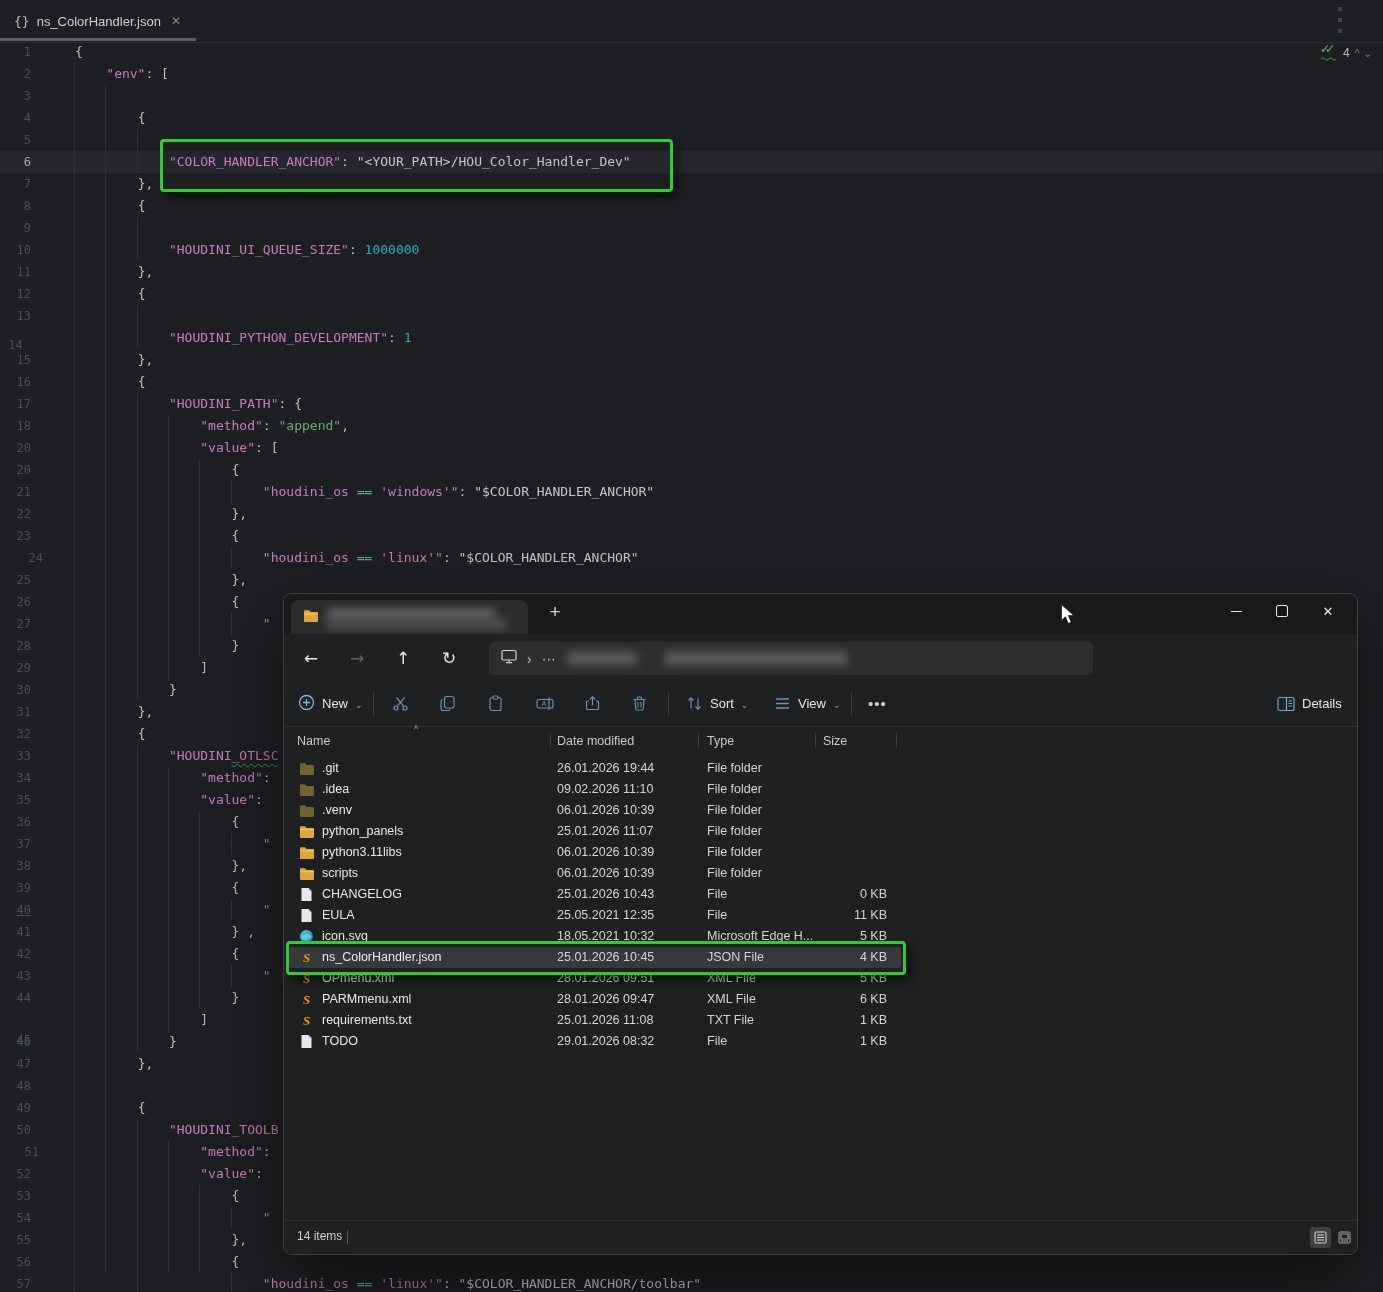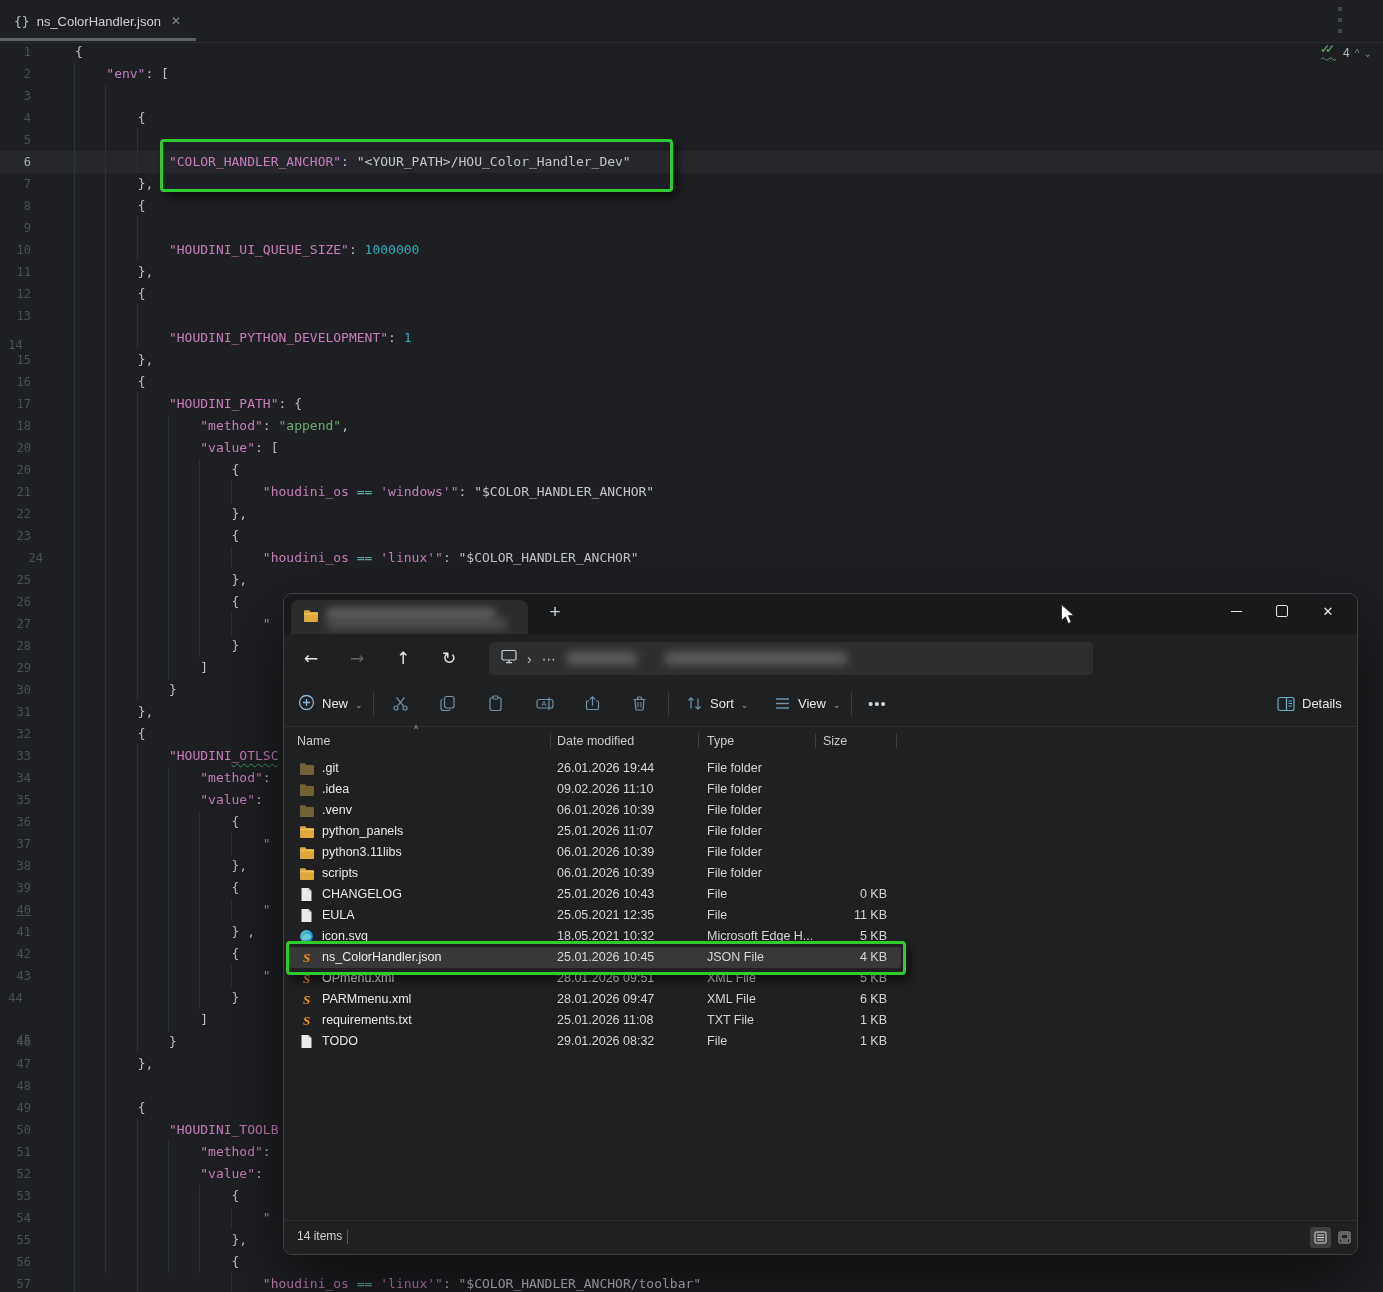--- a/index.html
+++ b/index.html
@@ -190,28 +190,28 @@
       <div class="gutter-num" style="top: 767px;">34</div>
       <div class="gutter-num" style="top: 789px;">35</div>
       <div class="gutter-num" style="top: 811px;">36</div>
       <div class="gutter-num" style="top: 833px;">37</div>
       <div class="gutter-num" style="top: 855px;">38</div>
       <div class="gutter-num" style="top: 877px;">39</div>
       <div class="gutter-num" style="top: 899px; text-decoration: underline;">40</div>
       <div class="gutter-num" style="top: 921px;">41</div>
       <div class="gutter-num" style="top: 943px;">42</div>
       <div class="gutter-num" style="top: 965px;">43</div>
-      <div class="gutter-num" style="top: 987px; text-align: center;">44</div>
+      <div class="gutter-num" style="top: 987px;">44</div>
       <div class="gutter-num" style="top: 1009px; margin-top: 20px;">45</div>
       <div class="gutter-num" style="top: 1031px;">46</div>
       <div class="gutter-num" style="top: 1053px;">47</div>
       <div class="gutter-num" style="top: 1075px;">48</div>
       <div class="gutter-num" style="top: 1097px;">49</div>
       <div class="gutter-num" style="top: 1119px;">50</div>
-      <div class="gutter-num" style="top: 1141px;">51</div>
+      <div class="gutter-num" style="top: 1141px; margin-left: 8px;">51</div>
       <div class="gutter-num" style="top: 1163px;">52</div>
       <div class="gutter-num" style="top: 1185px;">53</div>
       <div class="gutter-num" style="top: 1207px;">54</div>
       <div class="gutter-num" style="top: 1229px;">55</div>
       <div class="gutter-num" style="top: 1251px;">56</div>
       <div class="gutter-num" style="top: 1273px;">57</div>
     </div>
   <div id="code">
       <div class="code-line" style="top: 41px;"><span></span><span class="tk-p">{</span></div>
       <div class="code-line" style="top: 63px;"><span>    </span><span class="tk-k">"env"</span><span class="tk-p">: [</span></div>

